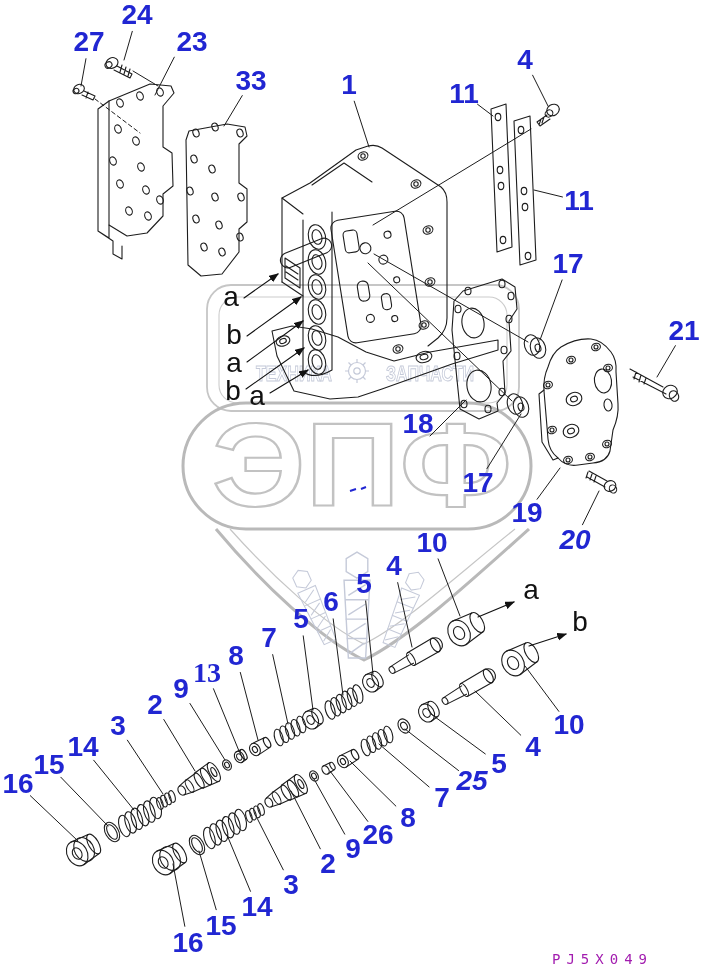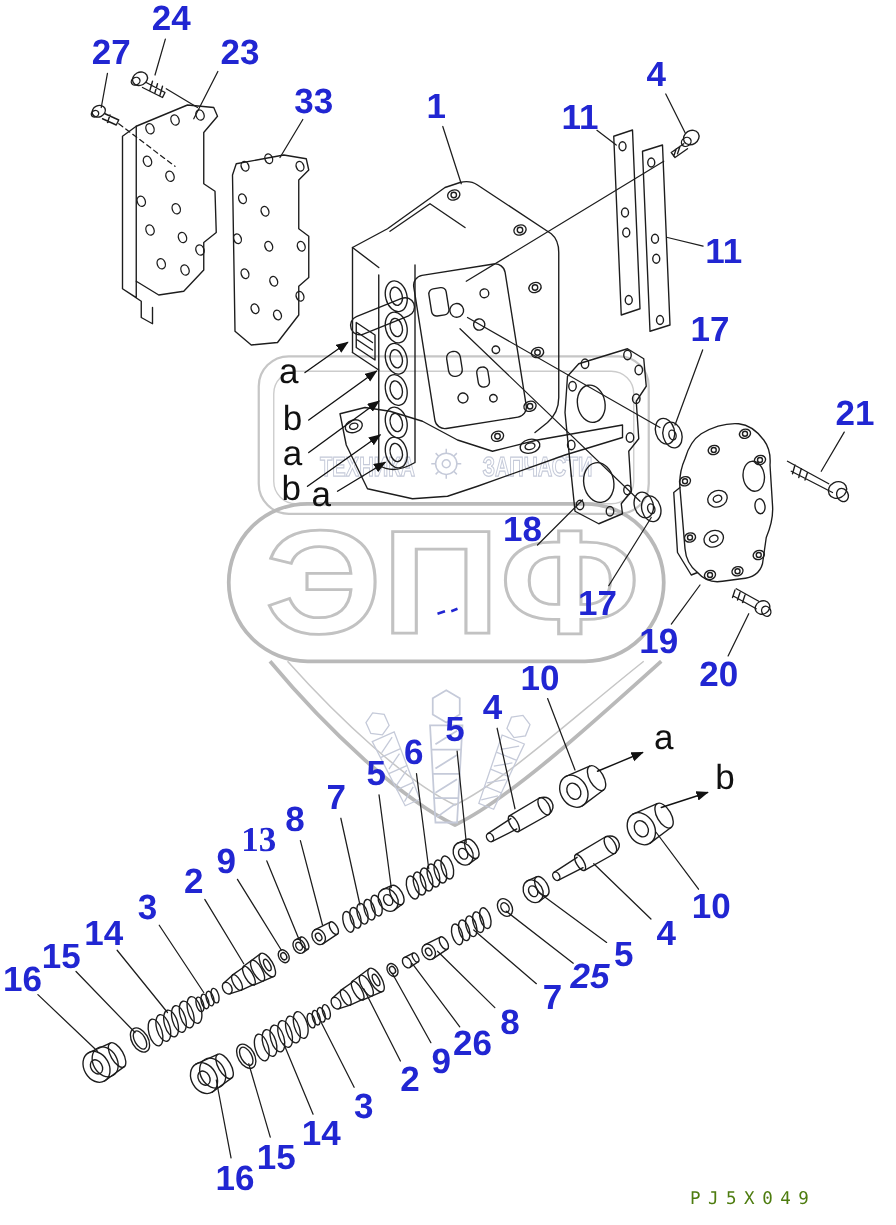--- a/index.html
+++ b/index.html
@@ -4,21 +4,21 @@
 <style>
   html,body{margin:0;padding:0;background:#fff;}
   .stage{position:relative;width:717px;height:980px;background:#ffffff;overflow:hidden;
          font-family:"Liberation Sans",sans-serif;}
   .stage svg{position:absolute;left:0;top:0;}
   #label-layer{position:absolute;left:0;top:0;width:619px;height:980px;pointer-events:none;}
   .co{position:absolute;transform:translate(-50%,-50%);font-weight:bold;font-size:28px;
       color:var(--callout,#2126d2);line-height:1;white-space:nowrap;}
   .rl{position:absolute;transform:translate(-50%,-50%);font-size:28px;color:#111;line-height:1;}
   .code{position:absolute;left:552px;top:951px;font-family:"DejaVu Sans Mono",monospace;
-        font-size:14px;letter-spacing:6px;color:#4d7c0f;white-space:nowrap;}
+        font-size:14px;letter-spacing:6px;color:#a21caf;white-space:nowrap;}
   .art{stroke:#1d1d1d;fill:none;stroke-width:1.1;stroke-linejoin:round;stroke-linecap:round;}
   .wm{fill:none;}
 </style>
 </head>
 <body>
 
 <div class="stage" style="--callout: #2126d2;">
 <svg width="717" height="980" viewBox="0 0 717 980">
   <defs>
     <marker id="ah" markerWidth="10" markerHeight="8" refX="8" refY="3.5" orient="auto">
@@ -521,21 +521,21 @@
       <div class="co" style="left: 251px; top: 81px;">33</div>
       <div class="co" style="left: 349px; top: 85px;">1</div>
       <div class="co" style="left: 464px; top: 94px;">11</div>
       <div class="co" style="left: 525px; top: 60px;">4</div>
       <div class="co" style="left: 579px; top: 201px;">11</div>
       <div class="co" style="left: 568px; top: 264px;">17</div>
       <div class="co" style="left: 684px; top: 331px;">21</div>
       <div class="co" style="left: 418px; top: 424px;">18</div>
       <div class="co" style="left: 478px; top: 483px;">17</div>
       <div class="co" style="left: 527px; top: 513px;">19</div>
-      <div class="co" style="left: 575px; top: 540px;">20</div>
+      <div class="co" style="left: 575px; top: 540px; font-style: italic;">20</div>
       <div class="co" style="left: 432px; top: 543px;">10</div>
       <div class="co" style="left: 394px; top: 566px;">4</div>
       <div class="co" style="left: 364px; top: 584px;">5</div>
       <div class="co" style="left: 331px; top: 602px;">6</div>
       <div class="co" style="left: 301px; top: 619px;">5</div>
       <div class="co" style="left: 269px; top: 638px;">7</div>
       <div class="co" style="left: 236px; top: 656px;">8</div>
       <div class="co" style="left: 207px; top: 673px; font-family: Liberation Serif, serif;">13</div>
       <div class="co" style="left: 181px; top: 689px;">9</div>
       <div class="co" style="left: 155px; top: 705px;">2</div>

